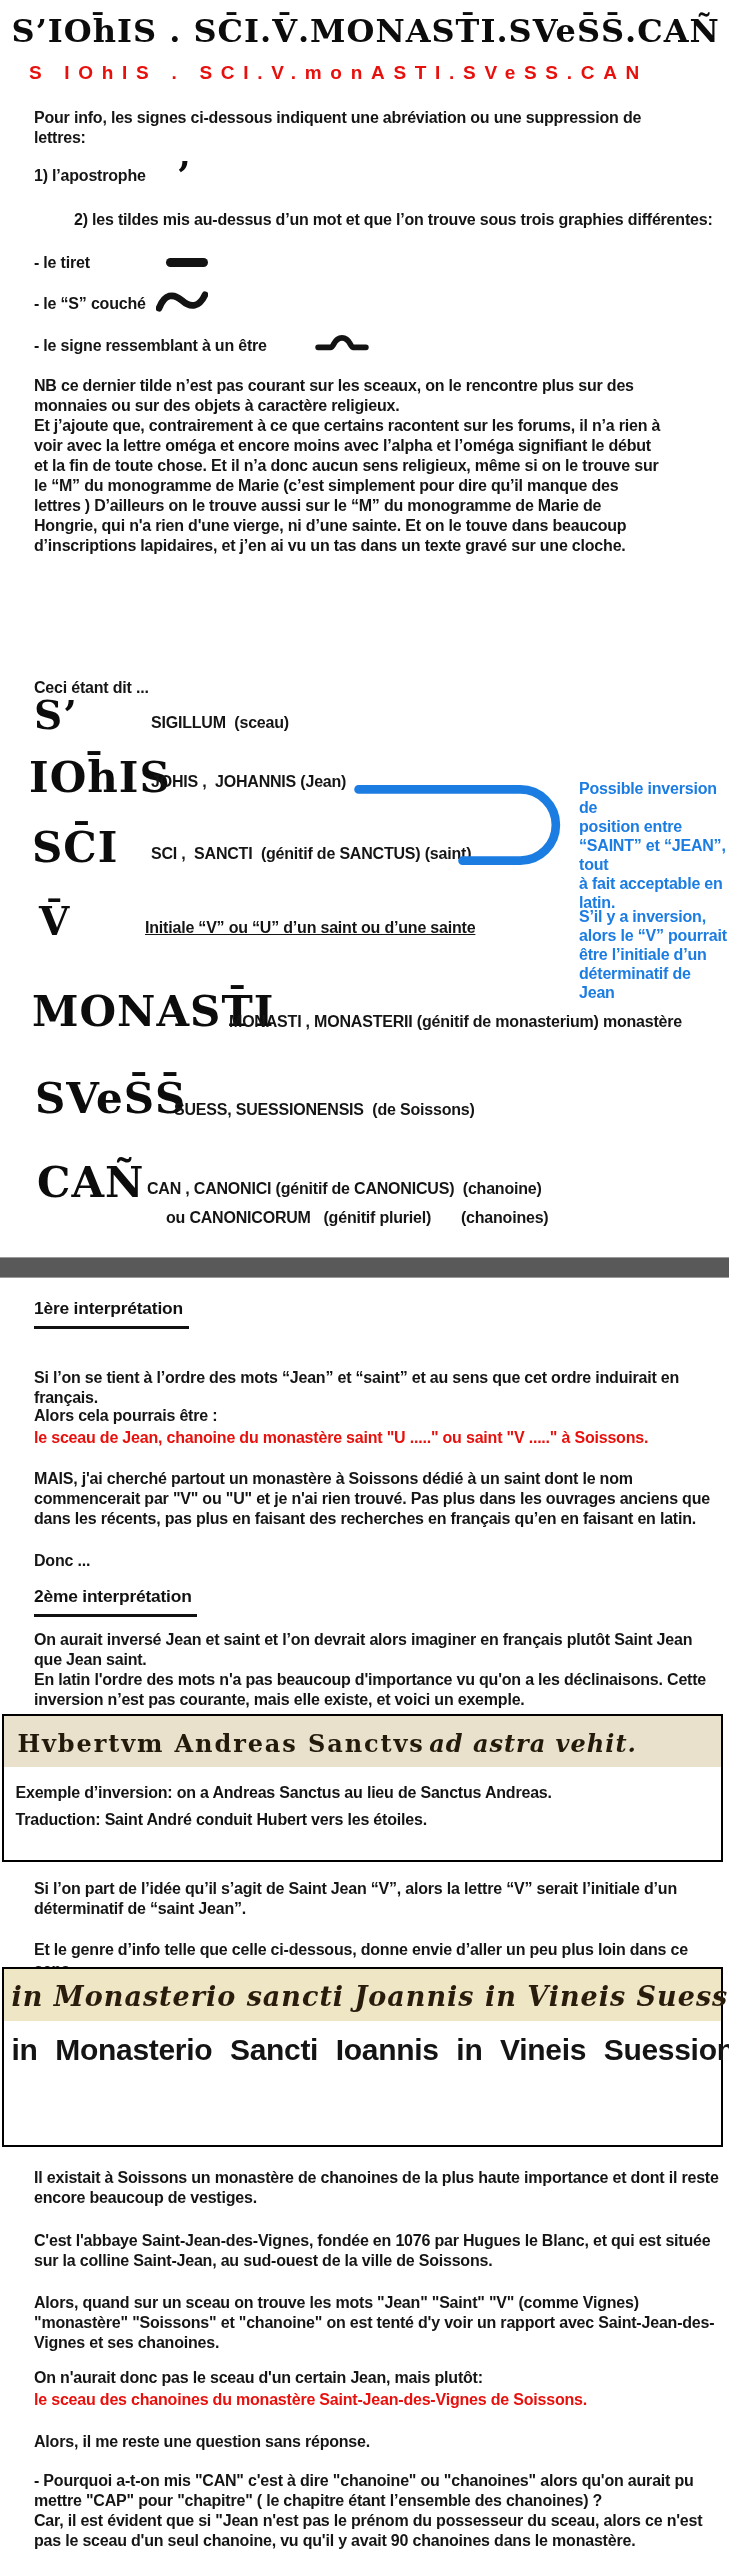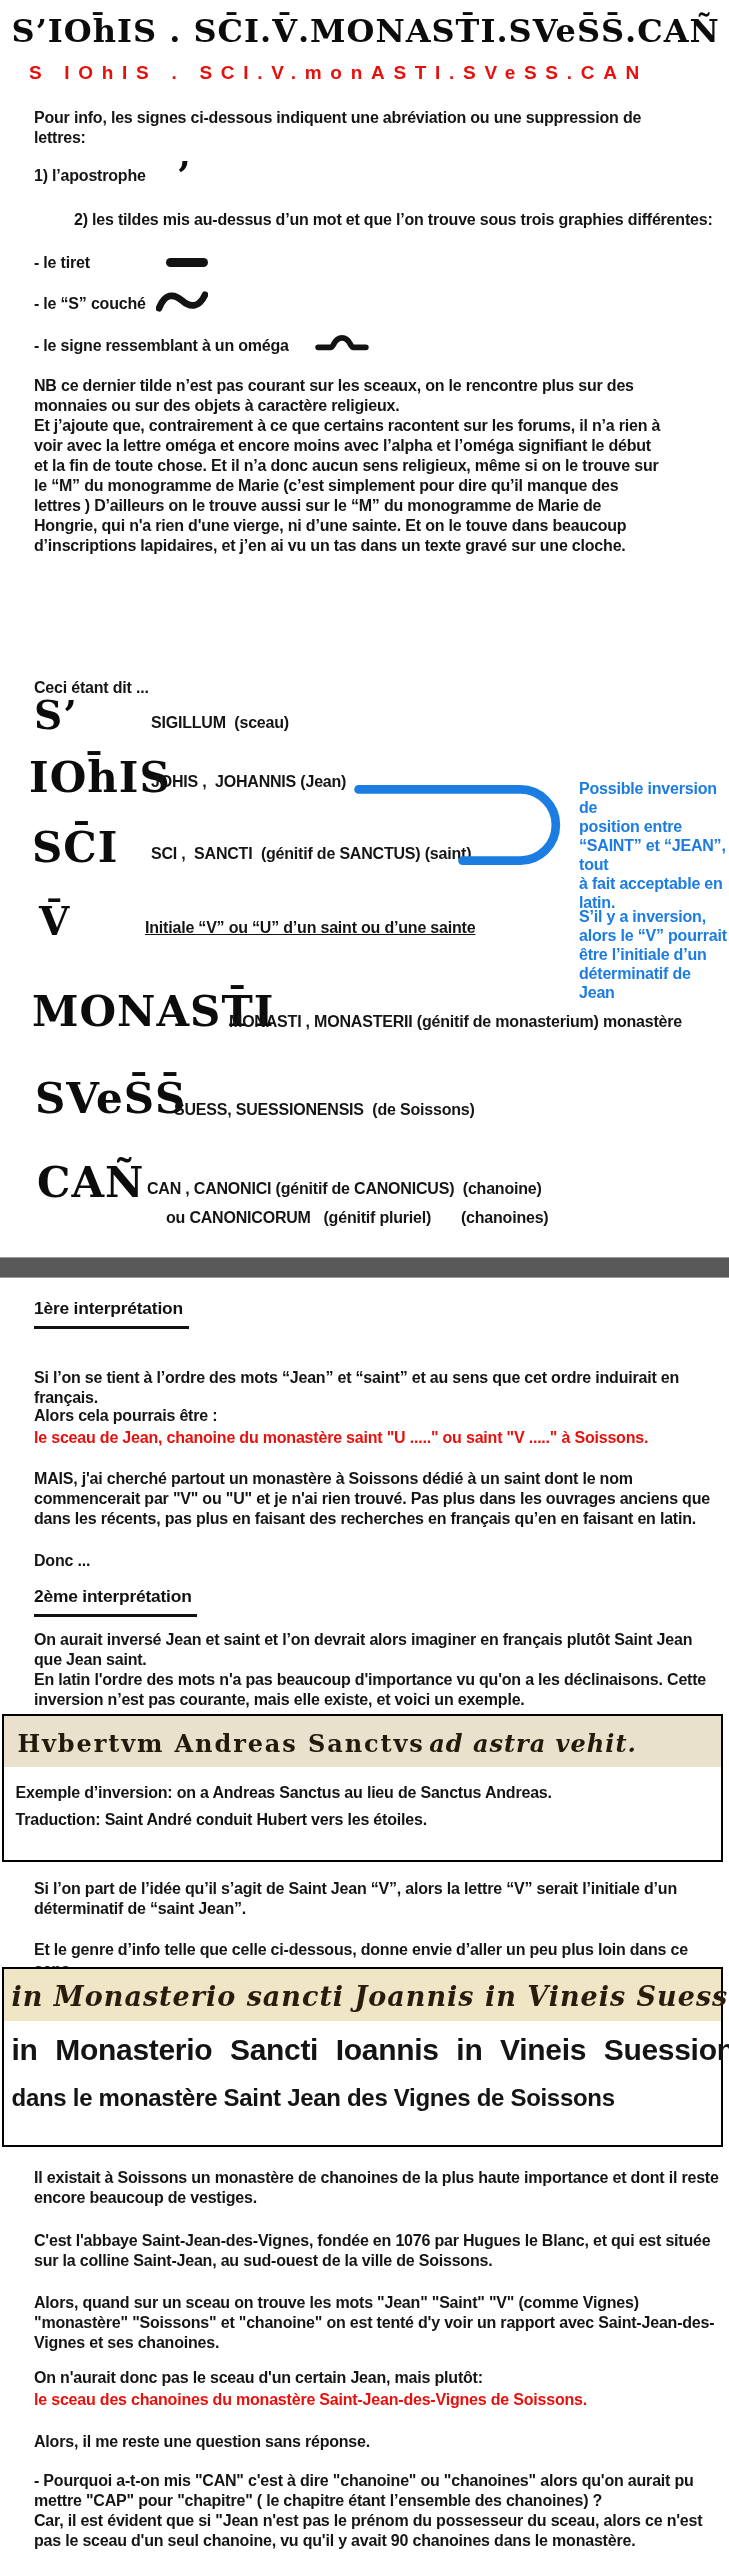--- a/index.html
+++ b/index.html
@@ -62,21 +62,21 @@
   <div class="p" style="left:34px;top:253px;">- le tiret</div>
   <div class="tiret-shape" style="left:166px;top:258px;"></div>
 
   <div class="p" style="left:34px;top:294px;">- le “S” couché</div>
   <div class="abs" style="left:156px;top:290px;">
     <svg width="52" height="23" viewBox="0 0 54 24">
       <path d="M3,19 C9,4 18,3 27,11 C36,19 45,18 51,5" fill="none" stroke="#131313" stroke-width="7" stroke-linecap="round"></path>
     </svg>
   </div>
 
-  <div class="p" style="left:34px;top:336px;">- le signe ressemblant à un oméga</div>
+  <div class="p" style="left:34px;top:336px;">- le signe ressemblant à un être</div>
   <div class="abs" style="left:315px;top:333px;">
     <svg width="54" height="21" viewBox="0 0 56 22">
       <path d="M3,15 H16 C20,15 19,5 28,5 C37,5 36,15 40,15 H53" fill="none" stroke="#131313" stroke-width="6" stroke-linecap="round"></path>
     </svg>
   </div>
 
   <div class="p pre" style="left:34px;top:376px;width:633px;">NB  ce dernier tilde n’est pas courant sur les sceaux, on le rencontre plus sur des monnaies ou sur des objets à caractère religieux.
 Et j’ajoute que, contrairement à ce que certains racontent sur les forums, il n’a rien à voir avec la lettre oméga et encore moins avec l’alpha et l’oméga signifiant le début et la fin de toute chose. Et il n’a donc aucun sens religieux, même si on le trouve sur le “M” du monogramme de Marie (c’est simplement pour dire qu’il manque des lettres ) D’ailleurs on le trouve aussi sur le “M” du monogramme de Marie de Hongrie, qui n'a rien d'une vierge, ni d’une sainte. Et on le touve dans beaucoup d’inscriptions lapidaires, et j’en ai vu un tas dans un texte gravé sur une cloche.</div>
 
   <div class="p" style="left:34px;top:635px;margin-top:43px;">Ceci étant dit ...</div>
@@ -146,21 +146,20 @@
   </div>
 
   <div class="p" style="left:34px;top:1879px;width:687px;">Si l’on part de l’idée qu’il s’agit de Saint Jean “V”, alors la lettre “V”  serait  l’initiale d’un déterminatif de “saint Jean”.</div>
   <div class="p" style="left:34px;top:1940px;width:687px;">Et le genre d’info telle que celle ci-dessous, donne envie d’aller un peu plus loin dans ce sens.</div>
 
   <div class="frame" style="top:1967px;height:180px;">
     <div class="parchment2">
       <span class="script-line">in Monasterio sancti Joannis in Vineis Suessionensis</span>
     </div>
     <div class="latin-line">in Monasterio   Sancti  Ioannis  in  Vineis   Suessionensis</div>
-    <div class="french-line">dans le monastère Saint Jean des Vignes  de Soissons</div>
   </div>
 
   <div class="p" style="left:34px;top:2168px;width:687px;">Il existait à Soissons un monastère de chanoines de la plus haute importance et dont il reste encore beaucoup de vestiges.</div>
   <div class="p" style="left:34px;top:2231px;width:687px;">C'est l'abbaye Saint-Jean-des-Vignes, fondée en 1076 par Hugues le Blanc, et qui est située sur la colline Saint-Jean, au sud-ouest de la ville de Soissons.</div>
   <div class="p" style="left:34px;top:2293px;width:687px;">Alors, quand sur un sceau on trouve les mots "Jean" "Saint" "V" (comme Vignes) "monastère" "Soissons" et "chanoine" on est tenté d'y voir un rapport avec Saint-Jean-des-Vignes et ses chanoines.</div>
   <div class="p" style="left:34px;top:2368px;width:687px;">On n'aurait donc pas le sceau d'un certain Jean, mais plutôt:</div>
   <div class="p red" style="left:34px;top:2390px;width:687px;">le sceau des chanoines du monastère Saint-Jean-des-Vignes de Soissons.</div>
   <div class="p" style="left:34px;top:2432px;">Alors, il me reste une question sans réponse.</div>
   <div class="p pre" style="left:34px;top:2471px;width:687px;">- Pourquoi a-t-on mis "CAN" c'est à dire "chanoine" ou "chanoines" alors qu'on aurait pu mettre "CAP" pour "chapitre"  ( le chapitre étant l’ensemble des chanoines) ?
 Car, il est évident que si "Jean n'est pas le prénom du possesseur du sceau, alors ce n'est pas le sceau d'un seul chanoine, vu qu'il y avait 90 chanoines dans le monastère.</div>

